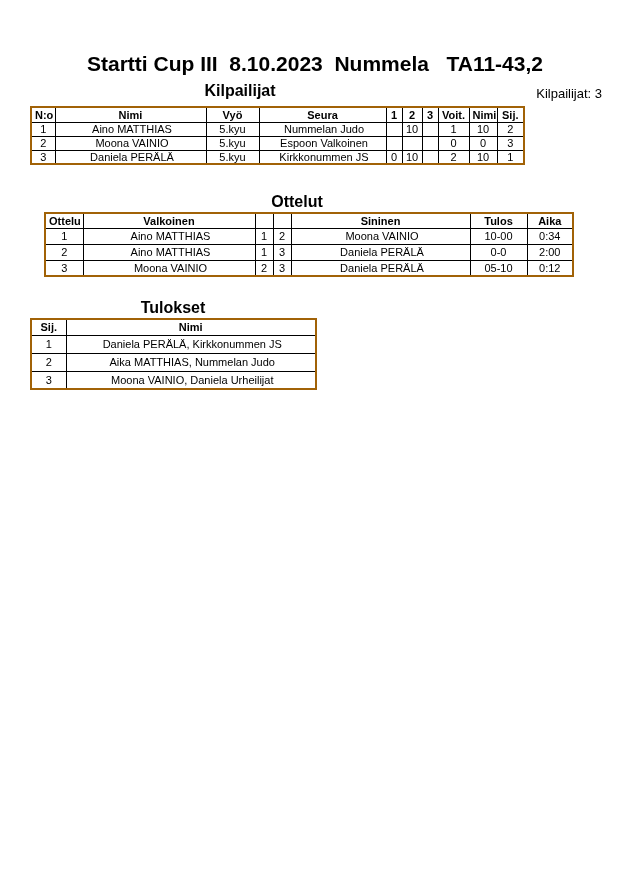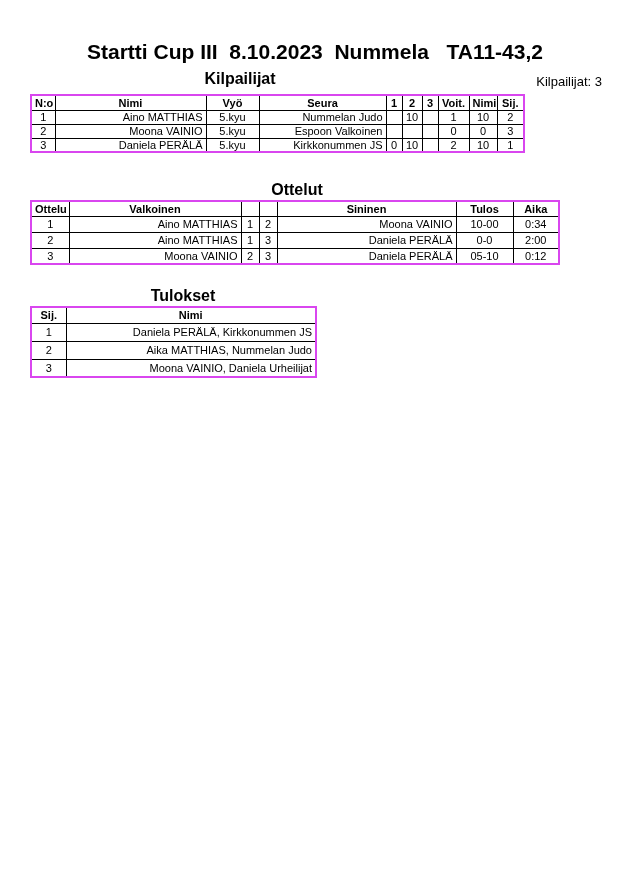--- a/index.html
+++ b/index.html
@@ -6,21 +6,21 @@
   html, body { background: #ffffff; }
   body {
     font-family: "Liberation Sans", sans-serif;
     color: #000;
   }
   .page {
     position: relative;
     width: 630px;
     height: 750px;
     background: #ffffff;
-    margin: 4px auto;
+    margin: 16px auto;
     overflow: hidden;
   }
   .title {
     position: absolute;
     top: 36px;
     left: 0;
     width: 100%;
     text-align: center;
     font-size: 21px;
     font-weight: bold;
@@ -29,46 +29,46 @@
   }
   .section-heading {
     position: absolute;
     transform: translateX(-50%);
     font-size: 16px;
     font-weight: bold;
     white-space: nowrap;
   }
   .h-kilpailijat { top: 66px; left: 240px; }
   .h-ottelut    { top: 177px; left: 297px; }
-  .h-tulokset   { top: 283px; left: 183px; text-align: center; }
+  .h-tulokset   { top: 283px; left: 173px; text-align: center; }
   .count {
     position: absolute;
     top: 70px;
     right: 28px;
     font-size: 13px;
   }
   table {
     position: absolute;
     border-collapse: collapse;
     table-layout: fixed;
     background: #fff;
-    border: 2px solid #d946ef;
+    border: 2px solid #a16207;
   }
   th, td {
     border: 1px solid #000;
     font-size: 11px;
     padding: 0 3px;
     white-space: nowrap;
     overflow: hidden;
   }
   th { font-weight: bold; text-align: center; height: 15px; }
   td { height: 14px; text-align: center; }
-  td.left { text-align: right; padding-left: 6px; }
+  td.left { text-align: center; padding-left: 6px; }
   .t1 { top: 90px;  left: 30px; width: 493px; }
-  .t2 { top: 196px; left: 30px; width: 528px; }
+  .t2 { top: 196px; left: 44px; width: 528px; }
   .t2 td { height: 16px; }
   .t3 { top: 302px; left: 30px; width: 285px; }
   .t3 th { height: 16px; }
   .t3 td { height: 18px; }
 </style>
 </head>
 <body>
 
 <div class="page">
 

